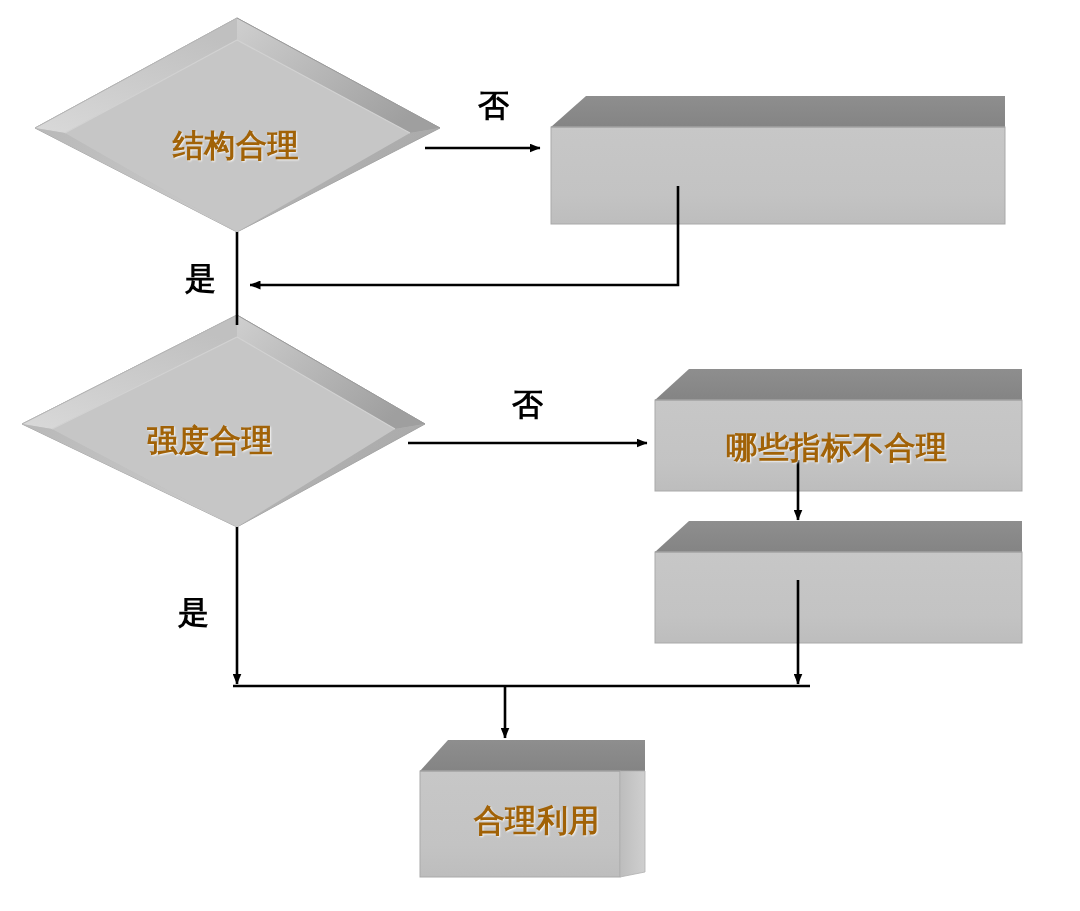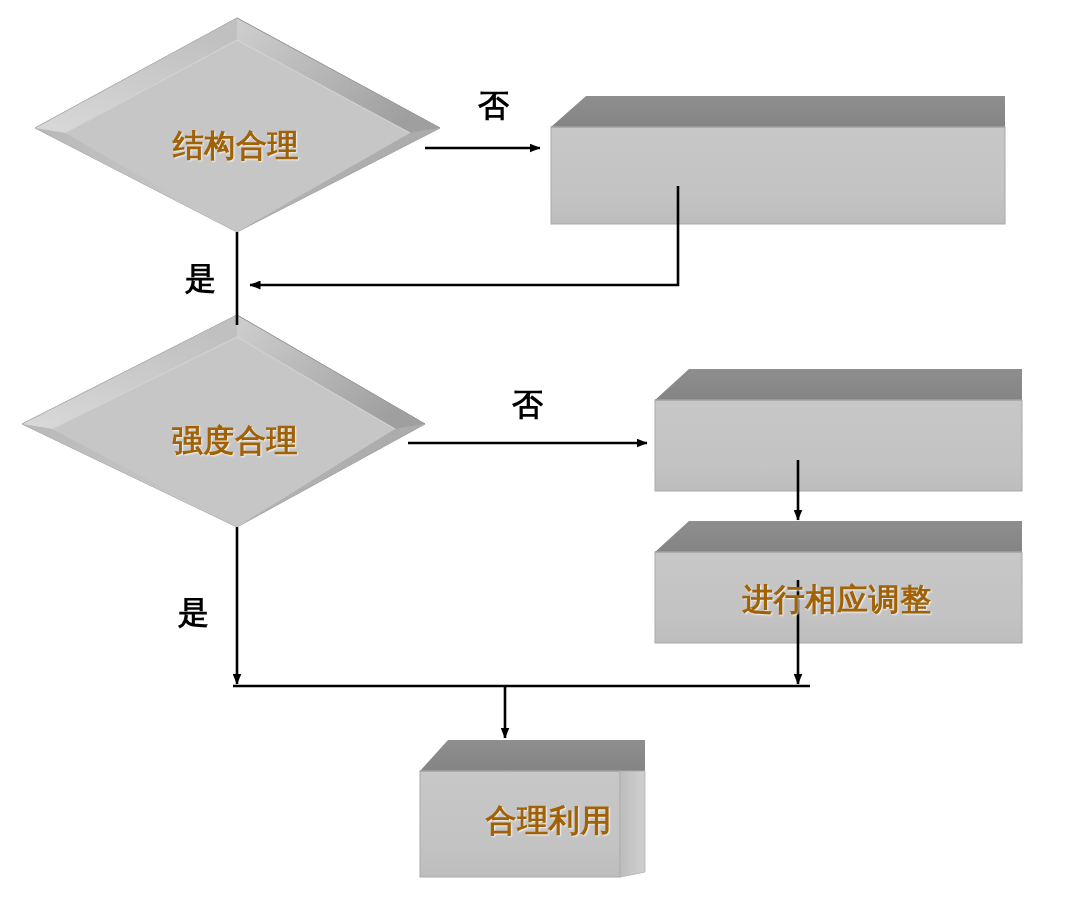--- a/index.html
+++ b/index.html
@@ -190,26 +190,26 @@
     </g>
 
     <g>
       <line x1="505" y1="686" x2="505" y2="738" stroke="#000000" stroke-width="2.6" marker-end="url(#arrowhead)"></line>
     </g>
   </svg>
 
   <div class="node-label shape-text" style="left:86px; top:125px; width:300px;">结构合理</div>
 
 
-  <div class="node-label shape-text" style="left:85px; top:420px; width:300px;">强度合理</div>
-
-
-  <div class="node-label shape-text" style="left:662px; top:579px; width:350px;">进行相应调整</div>
-
-  <div class="node-label shape-text" style="left:422px; top:800px; width:190px;text-align:right;">合理利用</div>
+  <div class="node-label shape-text" style="left:60px; top:420px; width:300px;">强度合理</div>
+
+  <div class="node-label shape-text" style="left:662px; top:427px; width:350px;">哪些指标不合理</div>
+
+
+  <div class="node-label shape-text" style="left:442px; top:800px; width:190px;">合理利用</div>
 
   <div class="edge-label" style="left:478px; top:85px;">否</div>
 
   <div class="edge-label" style="left:185px; top:258px;">是</div>
 
   <div class="edge-label" style="left:512px; top:384px;">否</div>
 
   <div class="edge-label" style="left:178px; top:592px;">是</div>
 
 </div>

